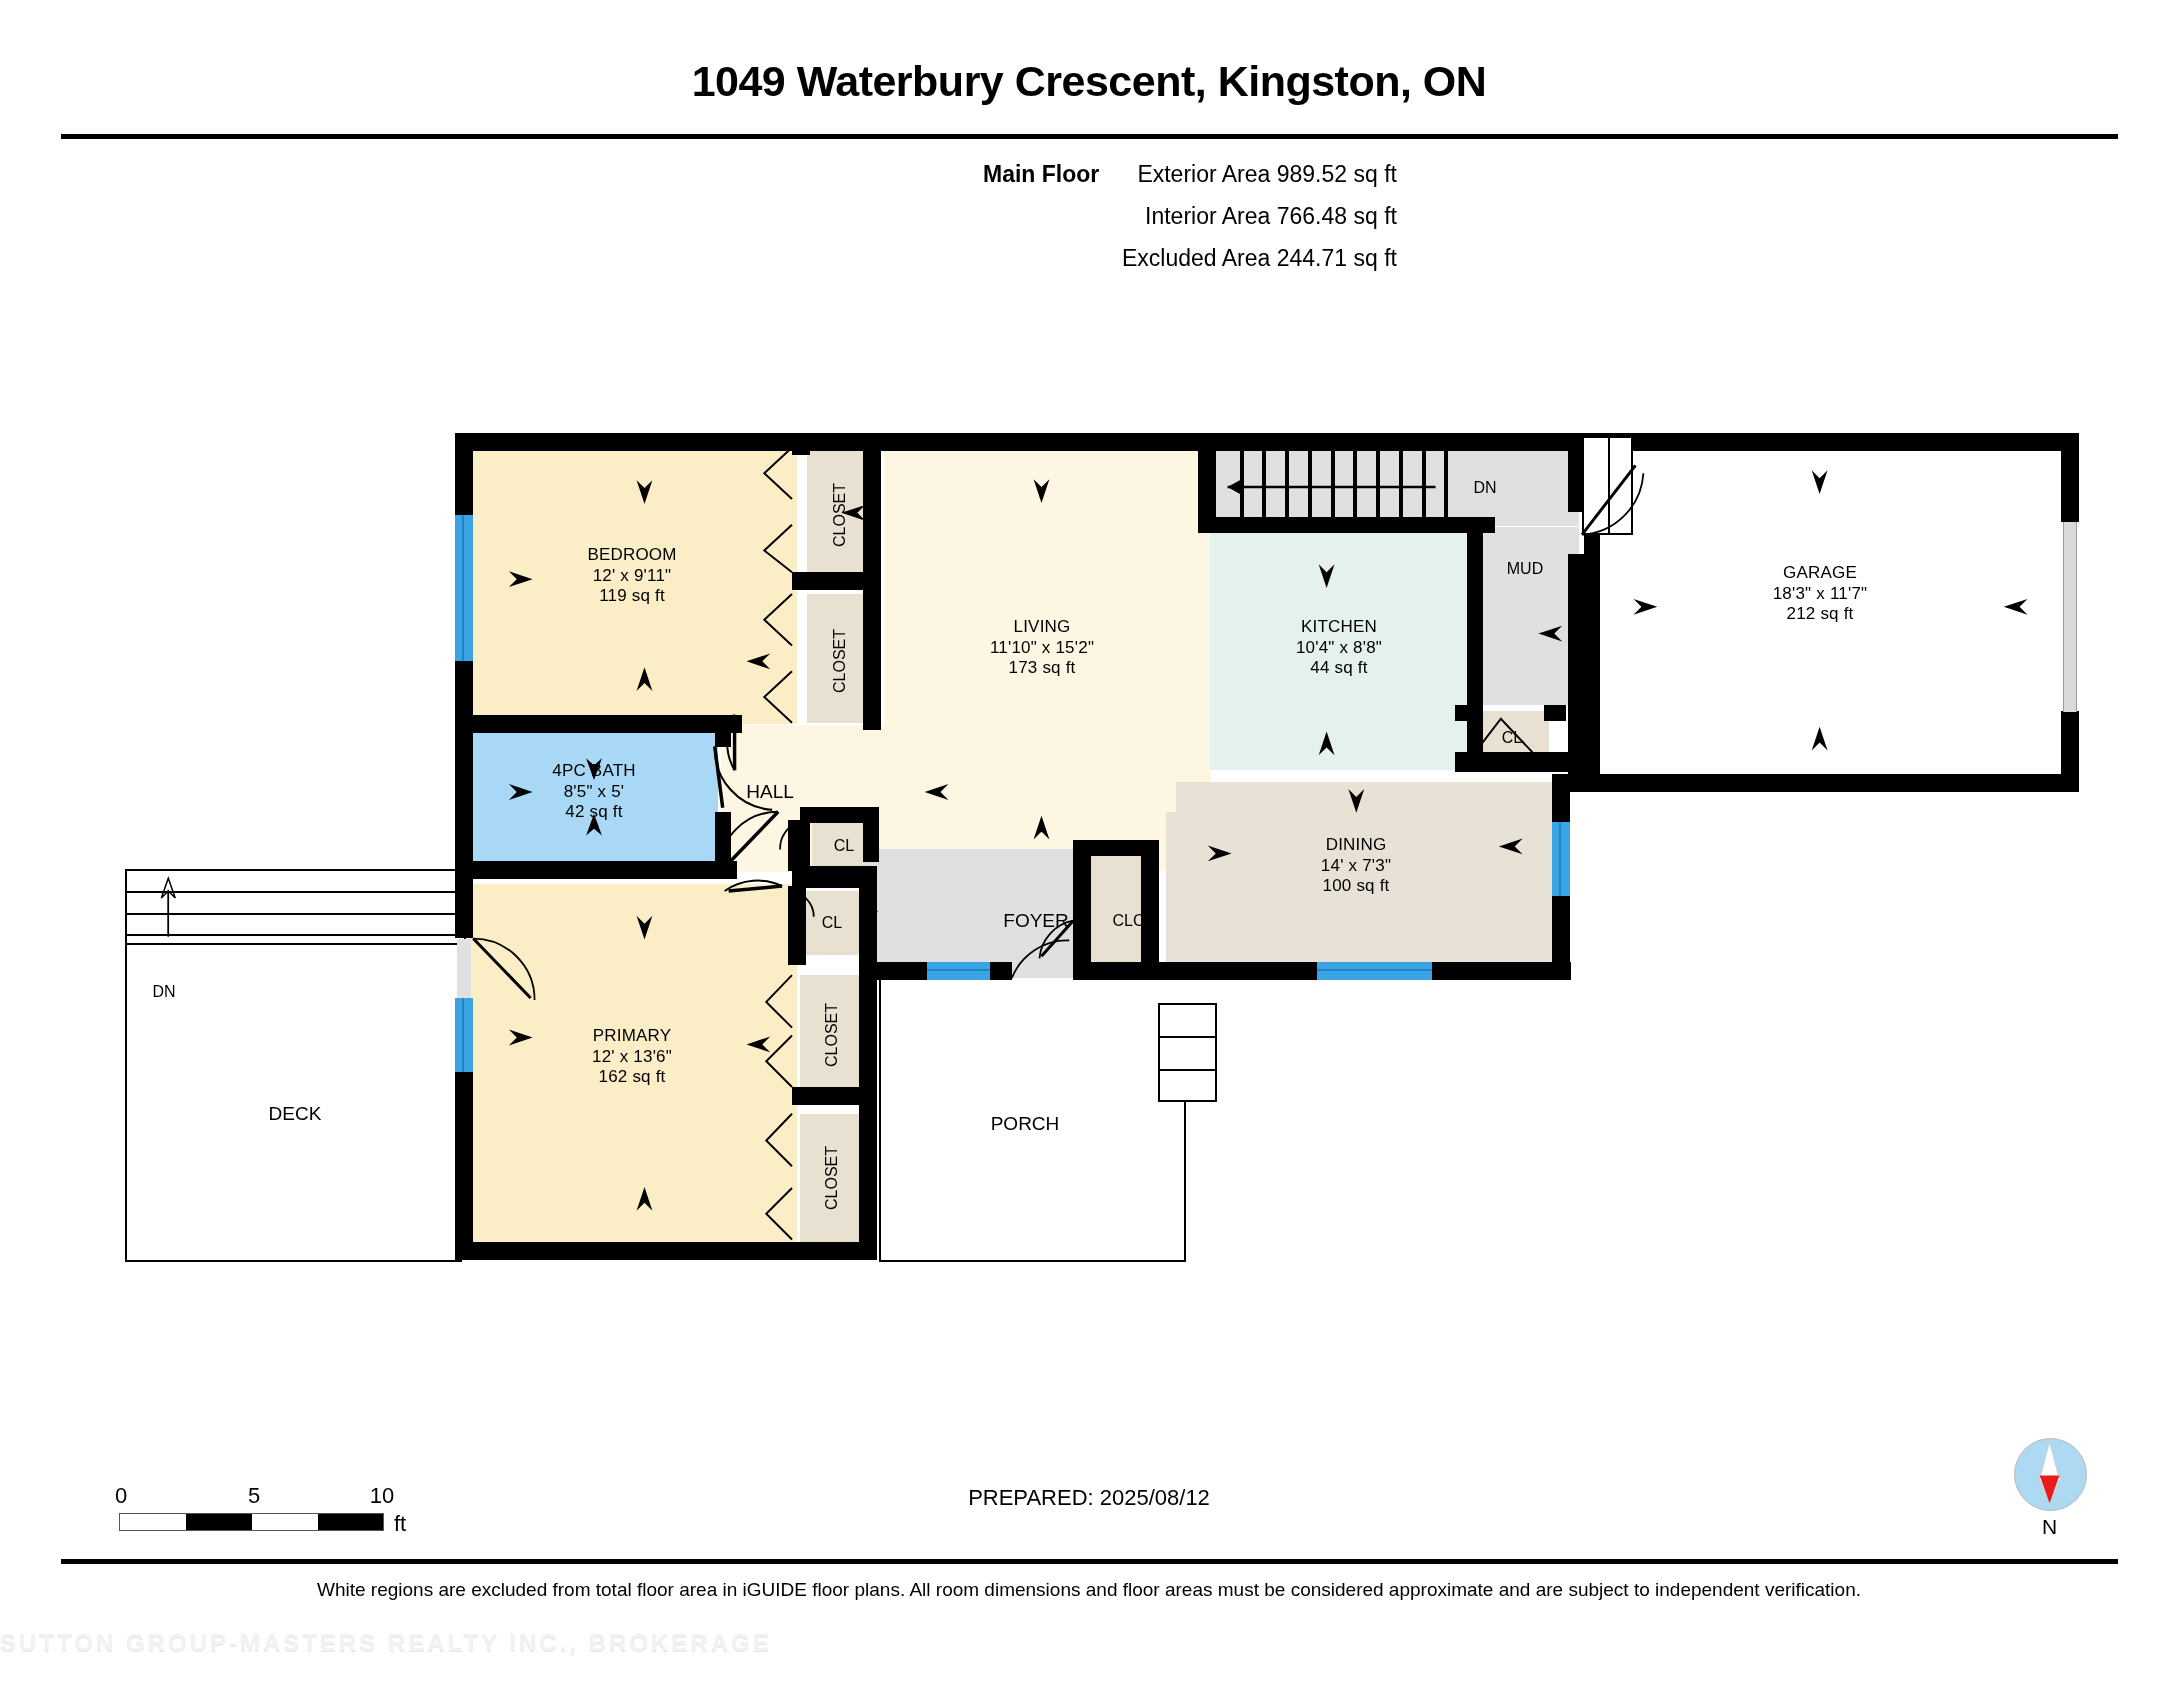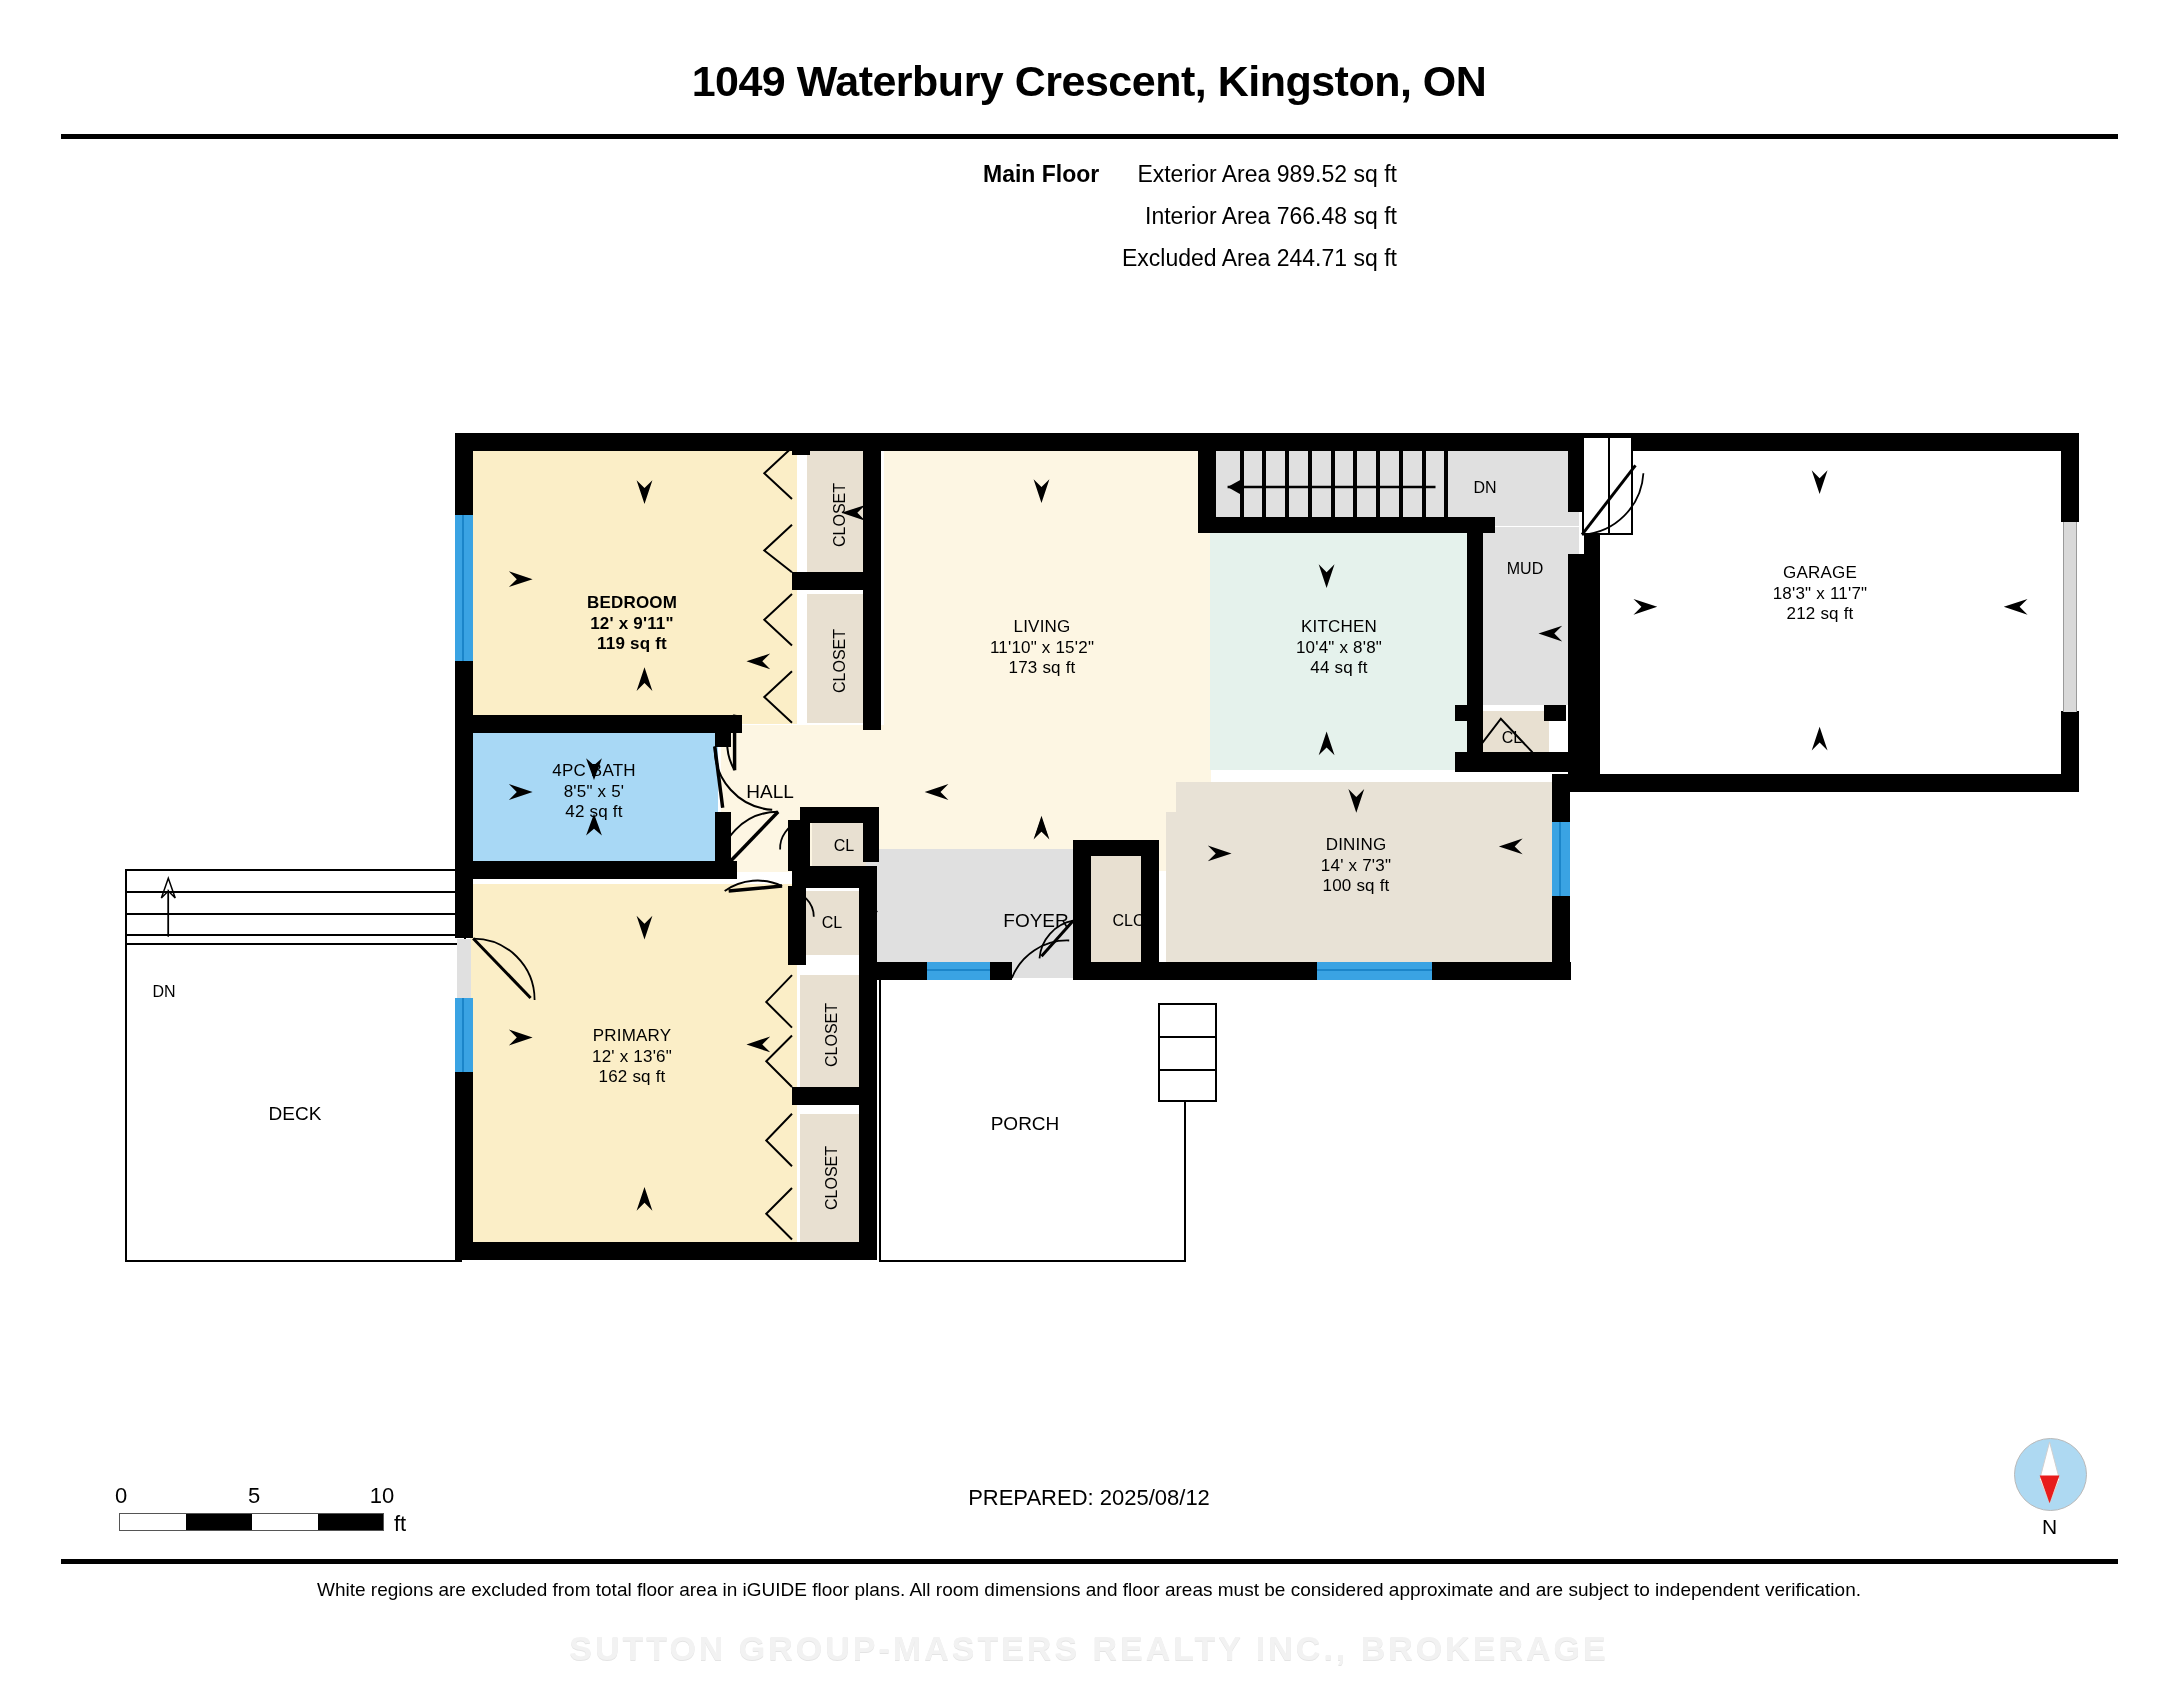--- a/index.html
+++ b/index.html
@@ -68,22 +68,22 @@
 
   #prepared{position:absolute;left:0;top:1485px;width:2178px;text-align:center;font-size:22px;}
 
   #compass{position:absolute;left:2000px;top:1436px;width:109px;height:119px;}
   #compass .circ{position:absolute;left:14px;top:2px;width:71px;height:71px;border-radius:50%;
                  background:#aed9f2;border:1.5px solid #b9b9b9;}
   #compass .nlabel{position:absolute;left:0;top:79px;width:99px;text-align:center;font-size:21px;}
 
   #ftr-rule{position:absolute;left:61px;top:1559px;width:2057px;height:5px;background:#000;}
   #disclaimer{position:absolute;left:0;top:1579px;width:2178px;text-align:center;font-size:19px;}
-  #watermark{position:absolute;left:0;top:1629px;width:2178px;text-align:center;
-             font-size:34px;font-weight:bold;letter-spacing:3px;color:#f2f2f2;
+  #watermark{position:absolute;left:0;top:1629px;width:2178px;
+             font-size:24px;font-weight:bold;letter-spacing:3px;color:#f2f2f2;
              text-shadow:0 1px 0 #e4e4e4;}
 </style>
 </head>
 <body>
 
 <div id="title">1049 Waterbury Crescent, Kingston, ON</div>
 <div id="hdr-rule"></div>
 
 <div id="meta">
   <div class="floorname">Main Floor</div>
@@ -113,21 +113,21 @@
   <div class="rct hairline" style="left:879px;top:1260px;width:307px;height:2px;"></div>
   <div class="rct hairline" style="left:1184px;top:1005px;width:2px;height:257px;"></div>
   <div class="rct hairline" style="left:1158px;top:1003px;width:28px;height:2px;"></div>
   <div class="lbl-big" style="left:1025px;top:1124px;">PORCH</div>
 
   <div class="rct outline" style="left:1158px;top:1003px;width:59px;height:99px;"></div>
   <div class="rct hairline" style="left:1158px;top:1036px;width:59px;height:2px;"></div>
   <div class="rct hairline" style="left:1158px;top:1069px;width:59px;height:2px;"></div>
 
   <div class="rct f-bed" style="left:470px;top:447px;width:327px;height:277px;"></div>
-  <div class="lbl" style="left:632px;top:624px;font-weight:bold;">
+  <div class="lbl" style="left:632px;top:576px;">
     <div class="nm">BEDROOM</div>
     <div class="dm">12' x 9'11"</div>
     <div class="sf">119 sq ft</div>
   </div>
 
   <div class="rct f-closet" style="left:807px;top:447px;width:61px;height:129px;"></div>
   <div class="lbl-vert" style="left:840px;top:515px;">CLOSET</div>
   <div class="rct f-closet" style="left:807px;top:594px;width:61px;height:129px;"></div>
   <div class="lbl-vert" style="left:840px;top:661px;">CLOSET</div>
 

